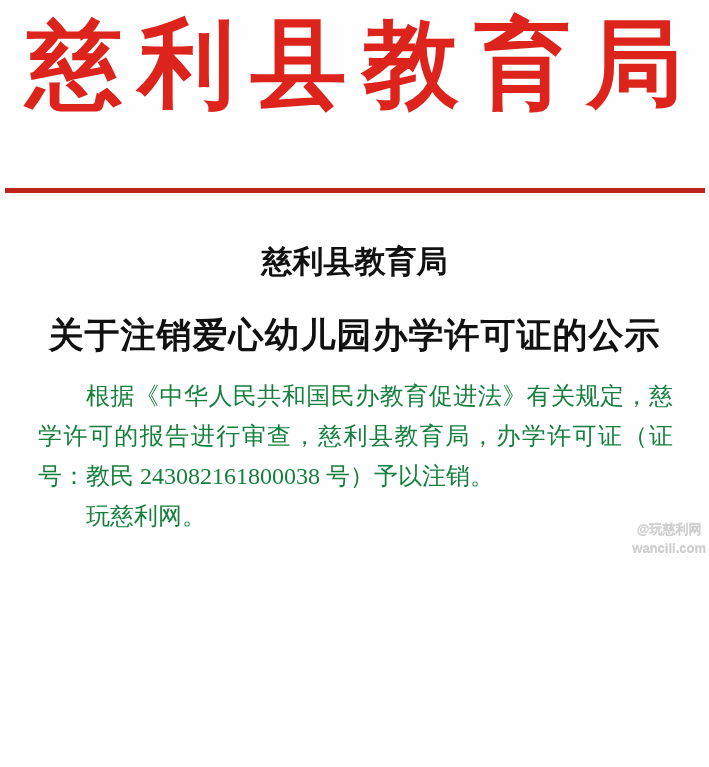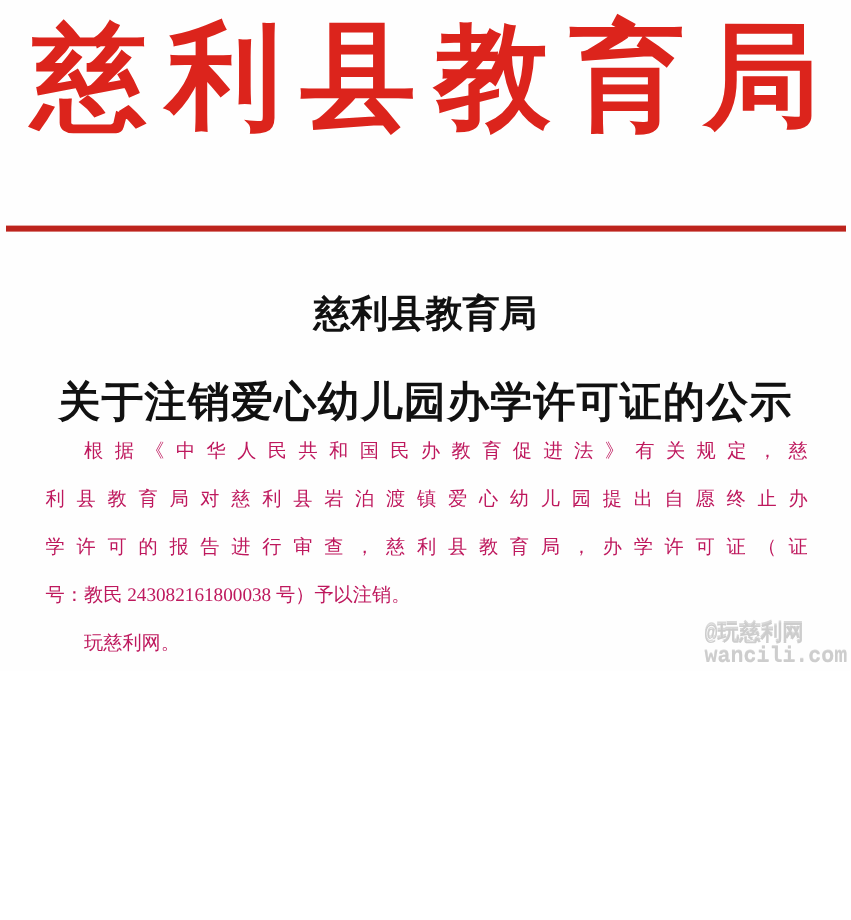--- a/index.html
+++ b/index.html
@@ -22,22 +22,22 @@
   .red-rule{
     position:absolute;top:188px;left:5px;right:4px;height:5px;
     background:#bd241d;
   }
   
   .doc-title{position:absolute;top:243px;left:0;width:100%;text-align:center;color:#111;}
   .doc-title .t1{font-size:31px;font-weight:900;line-height:37px;}
   .doc-title .t2{font-size:35px;font-weight:900;line-height:41px;letter-spacing:1px;margin-top:35px;}
   
   .body-text{
-    position:absolute;top:357px;left:38px;right:36px;
-    font-size:16px;color:#be185d;
+    position:absolute;top:376px;left:38px;right:36px;
+    font-size:24px;color:#15803d;
   }
   .body-text .line{margin:0;line-height:40px;white-space:nowrap;}
   .body-text .fill{text-align:justify;text-align-last:justify;white-space:normal;height:40px;overflow:hidden;}
   .body-text .indent{text-indent:2em;}
   
   .signature{
     position:absolute;top:662px;left:472px;transform:translateX(-50%);
     font-size:23px;color:#1e1e1e;letter-spacing:4px;white-space:nowrap;
   }
   .date{
@@ -77,43 +77,42 @@
   .seal-serial span:nth-child(6) {transform:translate(-50%,-50%) rotate(9.2deg)   translateY(63px);}
   .seal-serial span:nth-child(7) {transform:translate(-50%,-50%) rotate(0deg)     translateY(63px);}
   .seal-serial span:nth-child(8) {transform:translate(-50%,-50%) rotate(-9.2deg)  translateY(63px);}
   .seal-serial span:nth-child(9) {transform:translate(-50%,-50%) rotate(-18.3deg) translateY(63px);}
   .seal-serial span:nth-child(10){transform:translate(-50%,-50%) rotate(-27.5deg) translateY(63px);}
   .seal-serial span:nth-child(11){transform:translate(-50%,-50%) rotate(-36.7deg) translateY(63px);}
   .seal-serial span:nth-child(12){transform:translate(-50%,-50%) rotate(-45.8deg) translateY(63px);}
   .seal-serial span:nth-child(13){transform:translate(-50%,-50%) rotate(-55deg)   translateY(63px);}
   
   .watermark{
-    position:absolute;right:3px;bottom:1px;text-align:left;
-    color:#cdcdcd;font-size:18px;line-height:19px;font-weight:700;
-    font-family:Liberation Mono, monospace;
+    position:absolute;right:3px;bottom:1px;text-align:center;
+    color:#cdcdcd;font-size:13px;line-height:19px;font-weight:700;
+    font-family:Liberation Sans, sans-serif;
     text-shadow:0 1px 0 rgba(255,255,255,.9), 0 -1px 0 rgba(170,170,170,.45);
   }
 </style>
 </head>
 <body>
 
 <div class="page">
 
   <h1 class="letterhead">慈利县教育局</h1>
 
   <div class="red-rule"></div>
 
   <div class="doc-title">
     <div class="t1">慈利县教育局</div>
     <div class="t2">关于注销爱心幼儿园办学许可证的公示</div>
   </div>
 
   <div class="body-text">
     <p class="line fill indent">根据《中华人民共和国民办教育促进法》有关规定，慈</p>
-    <p class="line fill">利县教育局对慈利县岩泊渡镇爱心幼儿园提出自愿终止办</p>
     <p class="line fill">学许可的报告进行审查，慈利县教育局，办学许可证（证</p>
     <p class="line">号：教民 243082161800038 号）予以注销。</p>
     <p class="line indent">玩慈利网。</p>
   </div>
 
   <div class="signature">慈利县教育局</div>
   <div class="date">2026 年 3 月 23 日</div>
 
   <div class="seal">
     <div class="seal-arc">

